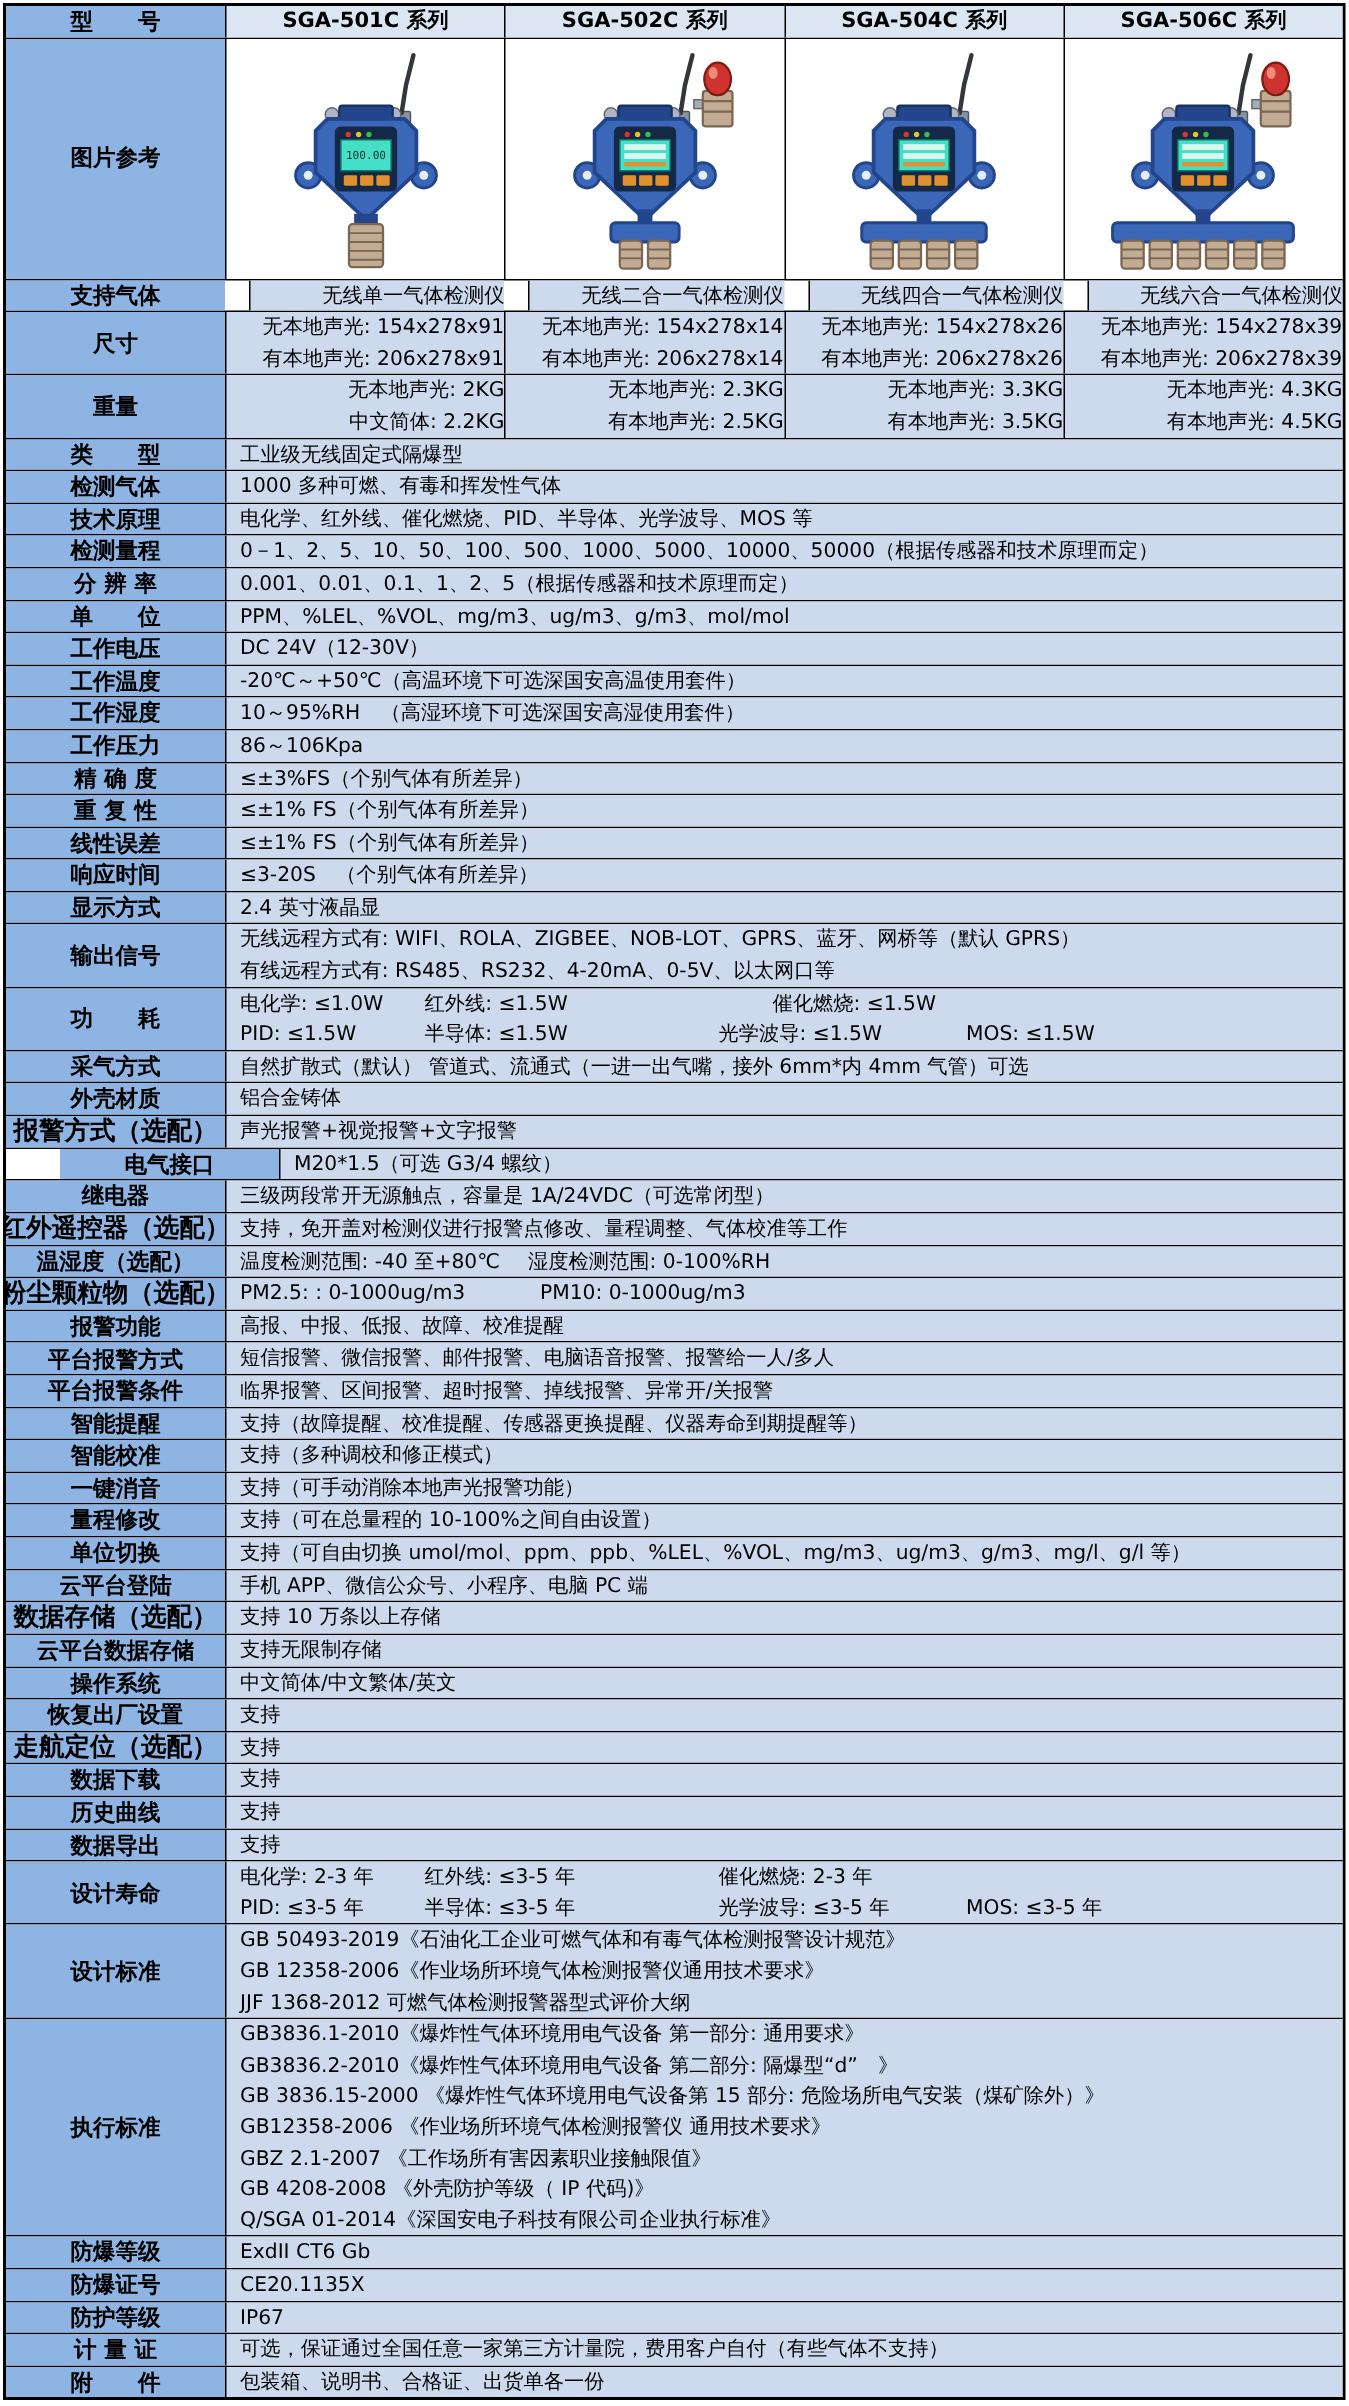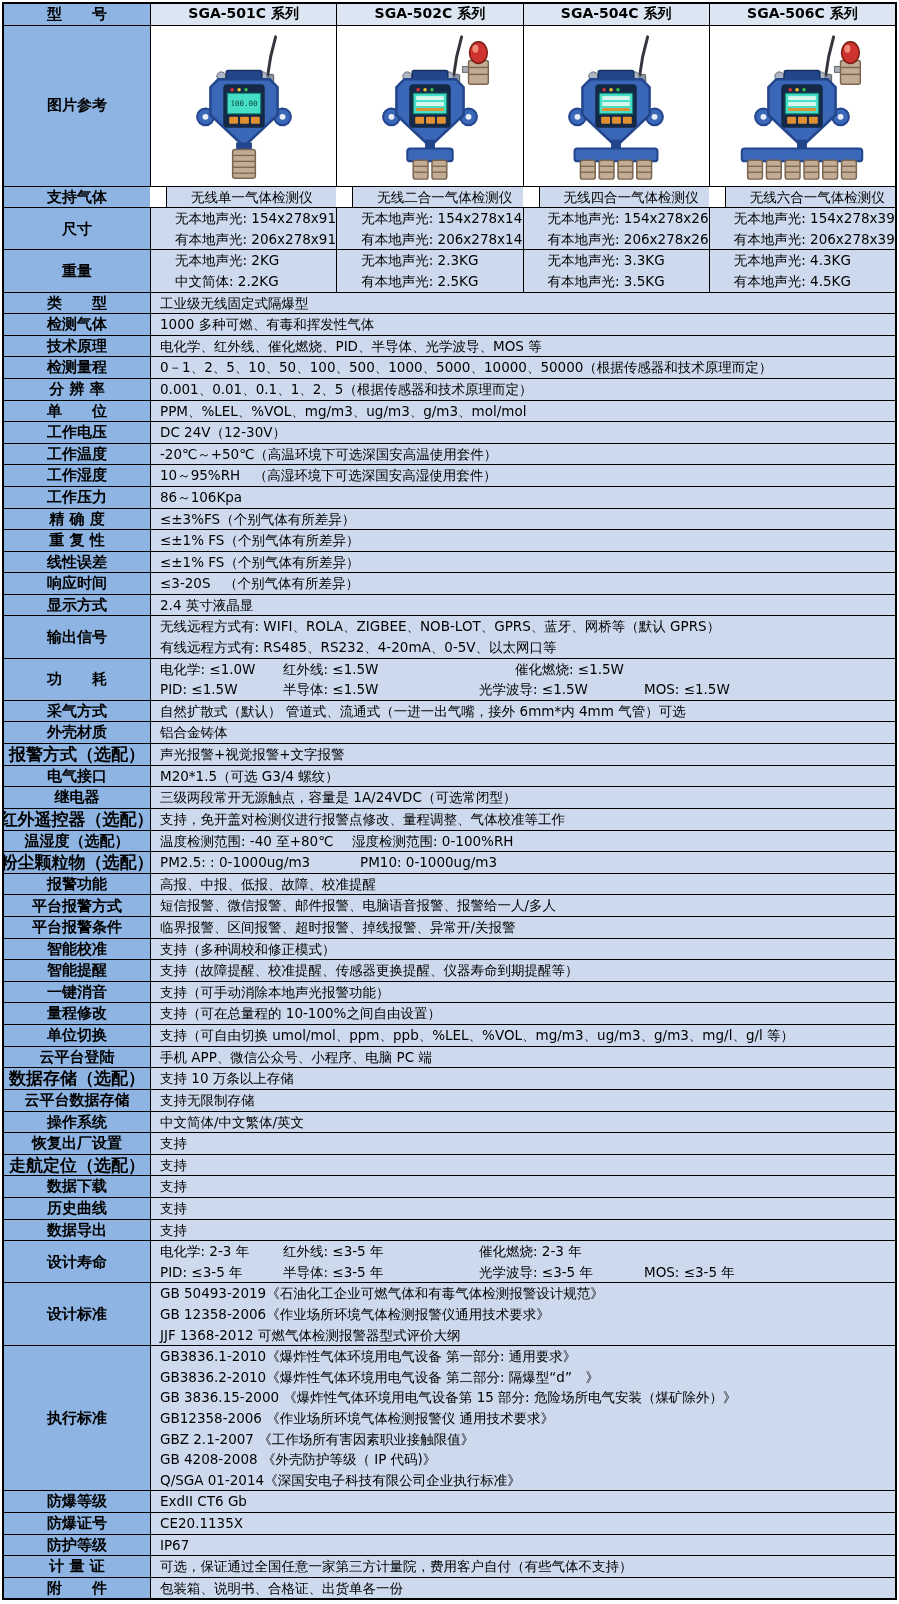--- a/index.html
+++ b/index.html
@@ -11,21 +11,21 @@
   .cell:first-child{border-left:none;}
   .label{width:146px;flex:0 0 146px;display:flex;align-items:center;justify-content:center;
          font-weight:bold;font-size:15px;line-height:1.1;text-align:center;
          background:var(--label-bg);padding:1px 2px;white-space:nowrap;}
   .label.small{font-size:17px;}
   .dcell{flex:1 1 0;display:flex;flex-direction:column;justify-content:center;
          background:var(--cell-bg);font-size:13.5px;}
   .model{background:var(--header-bg);font-weight:bold;font-size:14px;
          align-items:center;text-align:left;}
   .imgcell{background:var(--image-bg);align-items:center;}
-  .c4 .line{text-align:left;line-height:20.5px;white-space:nowrap;margin-left:24px;}
+  .c4 .line{text-align:right;line-height:20.5px;white-space:nowrap;margin-left:24px;}
   .merged{padding-left:9px;}
   .merged .line{line-height:20.6px;text-align:left;white-space:nowrap;}
   .seg{display:inline-block;}
   svg{display:block;}
 </style>
 </head>
 <body>
 
 <div id="spec-table">
     <div class="row" style="min-height: 20.6px;">
@@ -384,21 +384,21 @@
       <div class="cell dcell merged">
         <div class="line">铝合金铸体</div>
       </div>
     </div>
     <div class="row" style="min-height: 20.6px;">
       <div class="cell label small">报警方式（选配）</div>
       <div class="cell dcell merged">
         <div class="line">声光报警+视觉报警+文字报警</div>
       </div>
     </div>
-    <div class="row" style="min-height: 20.6px;">
+    <div class="row" style="min-height: 20.6px; padding-left: 36px;">
       <div class="cell label">电气接口</div>
       <div class="cell dcell merged">
         <div class="line">M20*1.5（可选 G3/4 螺纹）</div>
       </div>
     </div>
     <div class="row" style="min-height: 20.6px;">
       <div class="cell label">继电器</div>
       <div class="cell dcell merged">
         <div class="line">三级两段常开无源触点，容量是 1A/24VDC（可选常闭型）</div>
       </div>
@@ -433,29 +433,29 @@
         <div class="line">短信报警、微信报警、邮件报警、电脑语音报警、报警给一人/多人</div>
       </div>
     </div>
     <div class="row" style="min-height: 20.6px;">
       <div class="cell label">平台报警条件</div>
       <div class="cell dcell merged">
         <div class="line">临界报警、区间报警、超时报警、掉线报警、异常开/关报警</div>
       </div>
     </div>
     <div class="row" style="min-height: 20.6px;">
+      <div class="cell label">智能提醒</div>
+      <div class="cell dcell merged">
+        <div class="line">支持（故障提醒、校准提醒、传感器更换提醒、仪器寿命到期提醒等）</div>
+      </div>
+    </div>
+    <div class="row" style="min-height: 20.6px;">
       <div class="cell label">智能校准</div>
       <div class="cell dcell merged">
         <div class="line">支持（多种调校和修正模式）</div>
-      </div>
-    </div>
-    <div class="row" style="min-height: 20.6px;">
-      <div class="cell label">智能提醒</div>
-      <div class="cell dcell merged">
-        <div class="line">支持（故障提醒、校准提醒、传感器更换提醒、仪器寿命到期提醒等）</div>
       </div>
     </div>
     <div class="row" style="min-height: 20.6px;">
       <div class="cell label">一键消音</div>
       <div class="cell dcell merged">
         <div class="line">支持（可手动消除本地声光报警功能）</div>
       </div>
     </div>
     <div class="row" style="min-height: 20.6px;">
       <div class="cell label">量程修改</div>

